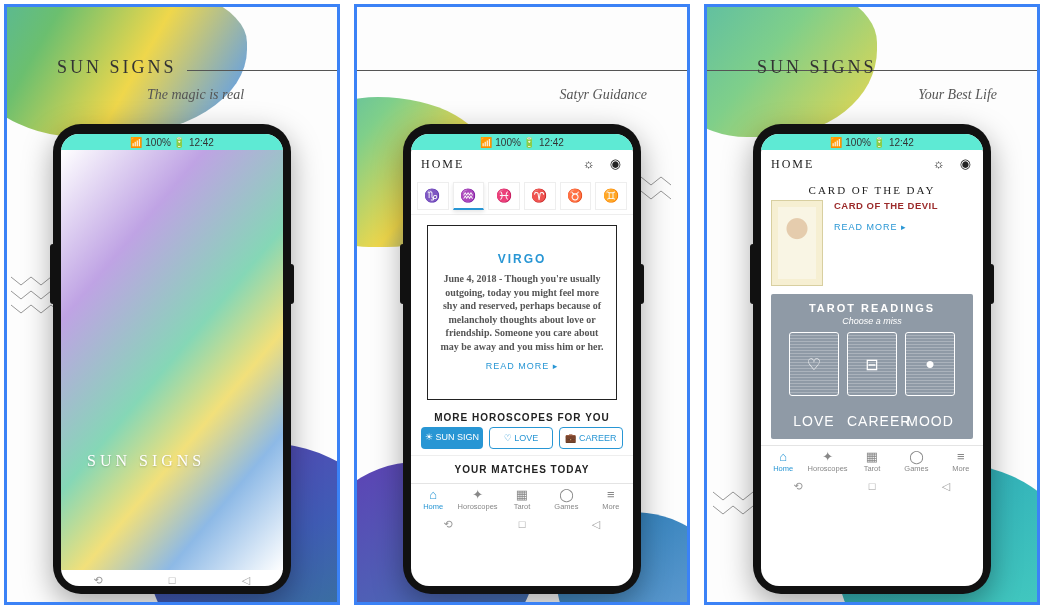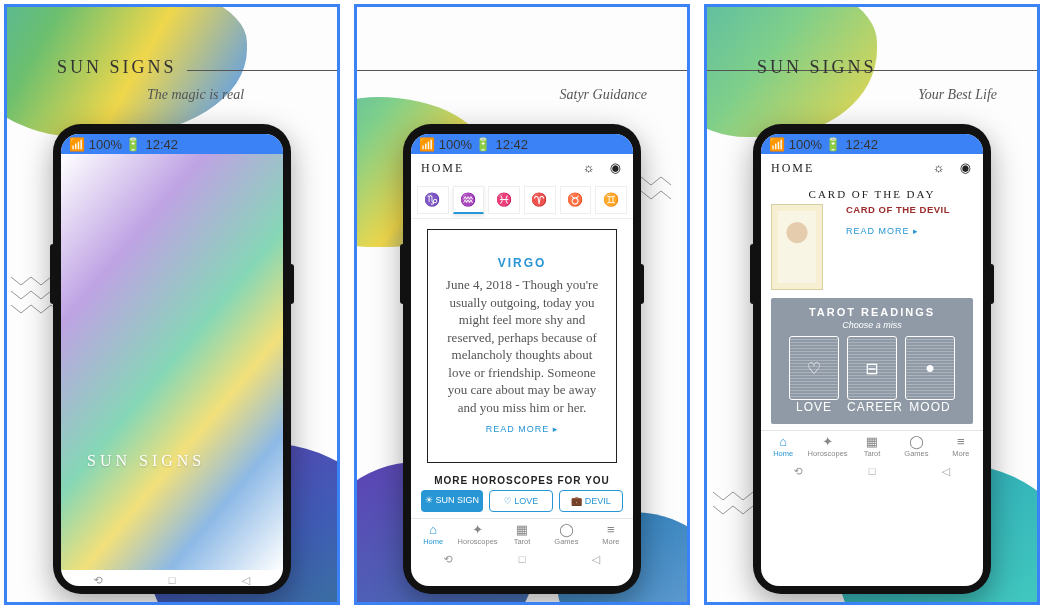--- a/index.html
+++ b/index.html
@@ -30,34 +30,34 @@
   .z1 { left: 4px; top: 260px; }
   .z2 { right: 6px; top: 160px; }
   .z3 { left: 6px; bottom: 70px; }
 
   
   .phone { position: absolute; left: 50%; transform: translateX(-50%); bottom: 8px; width: 238px; height: 470px; background: #111; border-radius: 28px; padding: 10px 8px 8px 8px; box-shadow: 0 10px 30px rgba(0,0,0,.35); z-index: 3; }
   .phone:before, .phone:after { content:""; position:absolute; background:#111; }
   .phone:before { left:-3px; top:120px; width:3px; height:60px; border-radius:3px 0 0 3px; }
   .phone:after  { right:-3px; top:140px; width:3px; height:40px; border-radius:0 3px 3px 0; }
   .screen { width: 100%; height: 100%; background: #fff; border-radius: 18px; overflow: hidden; display: flex; flex-direction: column; font-family: -apple-system, Helvetica, Arial, sans-serif; color:#222; }
-  .statusbar { font-size: 13px; text-align: left; padding: 3px 8px 2px; color:#333; background:#3b82f6; }
+  .statusbar { font-size: 10px; text-align: center; padding: 3px 8px 2px; color:#333; background:#5eead4; }
   .ss-splash { flex:1; position:relative; display:flex; align-items:flex-end; justify-content:flex-start; padding:0 0 100px 26px; background: linear-gradient(130deg,#fff 0%, #bfa3e4 25%, #85d7b6 50%, #f2e07a 65%, #8db9e6 80%, #fff 100%); }
   .ss-splash .wm { color:#fff; letter-spacing:4px; font-size:16px; font-family: Georgia, serif; text-shadow:0 1px 2px rgba(0,0,0,.2); }
 
   .appbar { display:flex; align-items:center; justify-content:space-between; padding:6px 10px; font-size:12px; letter-spacing:2px; font-family:Georgia,serif; }
   .appbar .icons span { margin-left:8px; font-size:13px; }
 
   .zodiac-row { display:flex; gap:4px; padding:4px 6px; border-bottom:1px solid #eee; }
   .zchip { flex:1; text-align:center; font-size:13px; padding:5px 0; border:1px solid #eee; background:#fff; }
   .zchip.active { background:#fff; box-shadow:0 2px 4px rgba(0,0,0,.1); border-bottom:2px solid #2896d4; }
 
   .card-box { margin:10px 16px 6px; border:1px solid #222; padding:26px 12px; text-align:center; }
   .card-box h3 { color:#2896d4; letter-spacing:2px; font-size:12px; margin-bottom:6px; }
-  .card-box p { font-size:13px; color:#555; line-height:1.35; font-family:Georgia,serif; }
+  .card-box p { font-size:10px; color:#555; line-height:1.35; font-family:Georgia,serif;font-weight:bold; }
   .readmore { color:#2896d4; font-size:9px; letter-spacing:1px; margin-top:8px; display:inline-block; }
 
   .section-label { text-align:center; font-size:10px; letter-spacing:1px; margin:6px 0 4px; font-family: -apple-system, Arial, sans-serif; font-weight:600; }
   .chips { display:flex; gap:6px; padding:0 10px 6px; }
   .chip { flex:1; text-align:center; font-size:9px; padding:5px 0; border-radius:4px; }
   .chip.solid { background:#2896d4; color:#fff; }
   .chip.out { border:1px solid #2896d4; color:#2896d4; }
 
   .matches-bar { background:#fff; border-top:1px solid #eee; text-align:center; font-size:10px; letter-spacing:1px; padding:8px 0; font-weight:600; }
 
@@ -65,33 +65,33 @@
   .bn { flex:1; text-align:center; font-size:7.5px; color:#888; padding:4px 0 3px; }
   .bn.active { color:#2896d4; }
   .bn .ic { display:block; font-size:13px; line-height:1; margin-bottom:1px; }
 
   .sysnav { display:flex; justify-content:space-around; align-items:center; padding:4px 0 2px; }
   .sysnav span { width:18px; height:10px; display:inline-block; color:#999; font-size:11px; text-align:center; }
 
   
   .cod { padding:6px 10px 0; }
   .cod-h { text-align:center; font-size:11px; letter-spacing:2px; margin-bottom:4px; font-family:Georgia,serif; }
-  .cod-body { display:flex; gap:23px; }
+  .cod-body { display:flex; gap:11px; }
   .cod-img { width:52px; height:86px; background: linear-gradient(#f6efd2,#f6efd2); border:1px solid #d8cfa0; position:relative; }
   .cod-img:after{ content:""; position:absolute; inset:6px; background: radial-gradient(circle at 50% 30%, #c97 0 10px, transparent 11px), linear-gradient(#fff,#fff); opacity:.4; }
   .cod-text h4 { color:#9c2b2b; font-size:9.5px; letter-spacing:.5px; margin-bottom:3px; }
   .cod-text p { font-size:8.8px; line-height:1.3; font-family:Georgia,serif; color:#444; }
 
   .tarot-block { margin:8px 10px 6px; background:#8f9aa6; color:#fff; text-align:center; border-radius:2px; padding:8px 8px 10px; }
   .tarot-block h4 { font-size:11px; letter-spacing:2px;text-align:center; }
   .tarot-block .sub { font-size:9px; font-style:italic; margin:2px 0 6px; }
   .tcards { display:flex; gap:8px; justify-content:center; }
   .tc { width:50px; }
   .tc .tci { width:50px; height:64px; border:1px solid #fff; border-radius:3px; background: repeating-linear-gradient(0deg, transparent 0 2px, rgba(255,255,255,.25) 2px 3px); display:flex; align-items:center; justify-content:center; font-size:16px; }
-  .tc .tcl { font-size:12px; letter-spacing:1px; margin-top:0; }
+  .tc .tcl { font-size:14px; letter-spacing:1px; margin-top:17px; }
 </style>
 </head>
 <body>
 
 <div class="gallery">
 
   <div class="panel">
     <div class="blob b1a"></div>
     <div class="blob b1b"></div>
     <div class="zig z1"><svg viewBox="0 0 80 50">
@@ -146,22 +146,23 @@
         </div>
         <div class="card-box">
           <h3>VIRGO</h3>
           <p>June 4, 2018 - Though you're usually outgoing, today you might feel more shy and reserved, perhaps because of melancholy thoughts about love or friendship. Someone you care about may be away and you miss him or her.</p>
           <span class="readmore">READ MORE  ▸</span>
         </div>
         <div class="section-label">MORE HOROSCOPES FOR YOU</div>
         <div class="chips">
           <div class="chip solid">☀  SUN SIGN</div>
           <div class="chip out">♡  LOVE</div>
-          <div class="chip out">💼  DEVIL</div>
-        </div>
+          <div class="chip out">💼  CAREER</div>
+        </div>
+        <div class="matches-bar">YOUR MATCHES TODAY</div>
         <div class="bottomnav">
           <div class="bn active"><span class="ic">⌂</span><span>Home</span></div>
           <div class="bn"><span class="ic">✦</span><span>Horoscopes</span></div>
           <div class="bn"><span class="ic">▦</span><span>Tarot</span></div>
           <div class="bn"><span class="ic">◯</span><span>Games</span></div>
           <div class="bn"><span class="ic">≡</span><span>More</span></div>
         </div>
         <div class="sysnav">
           <span>⟲</span>
           <span>□</span>

